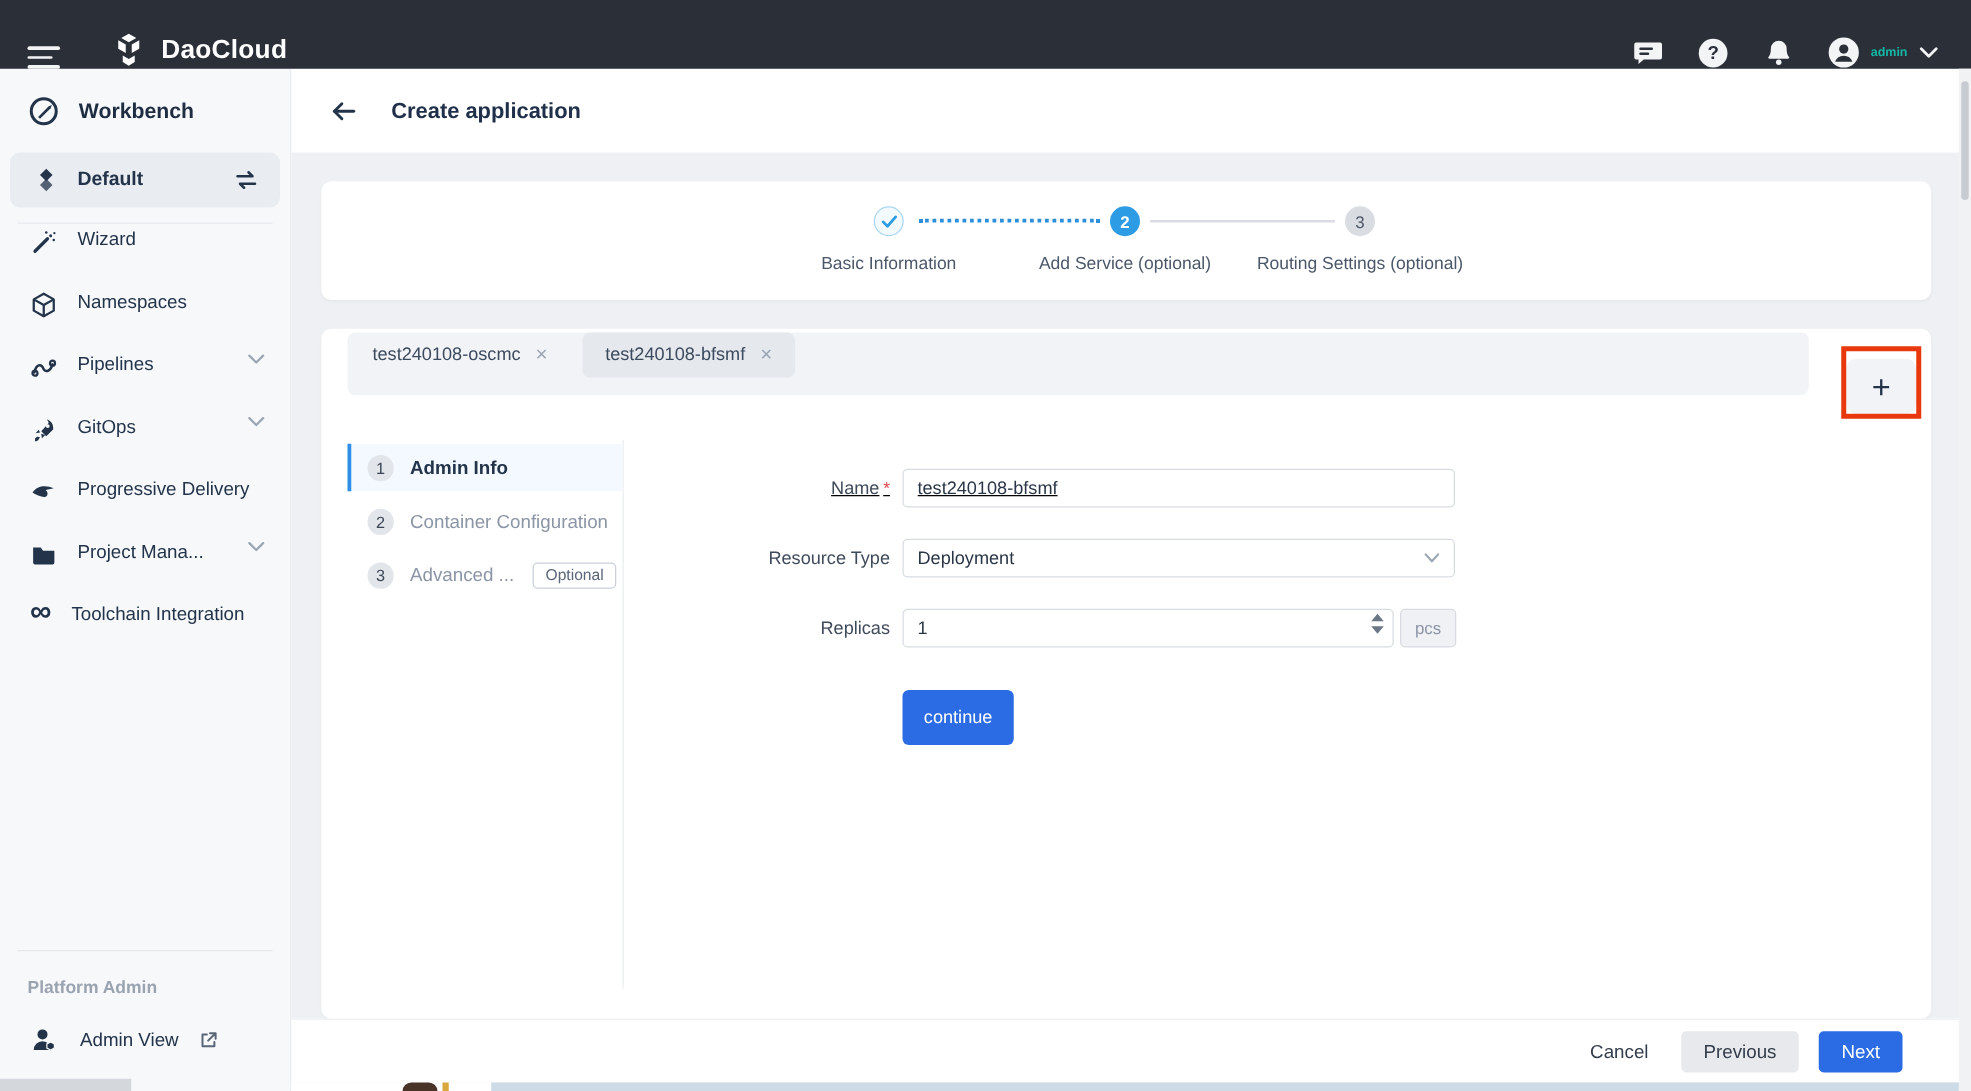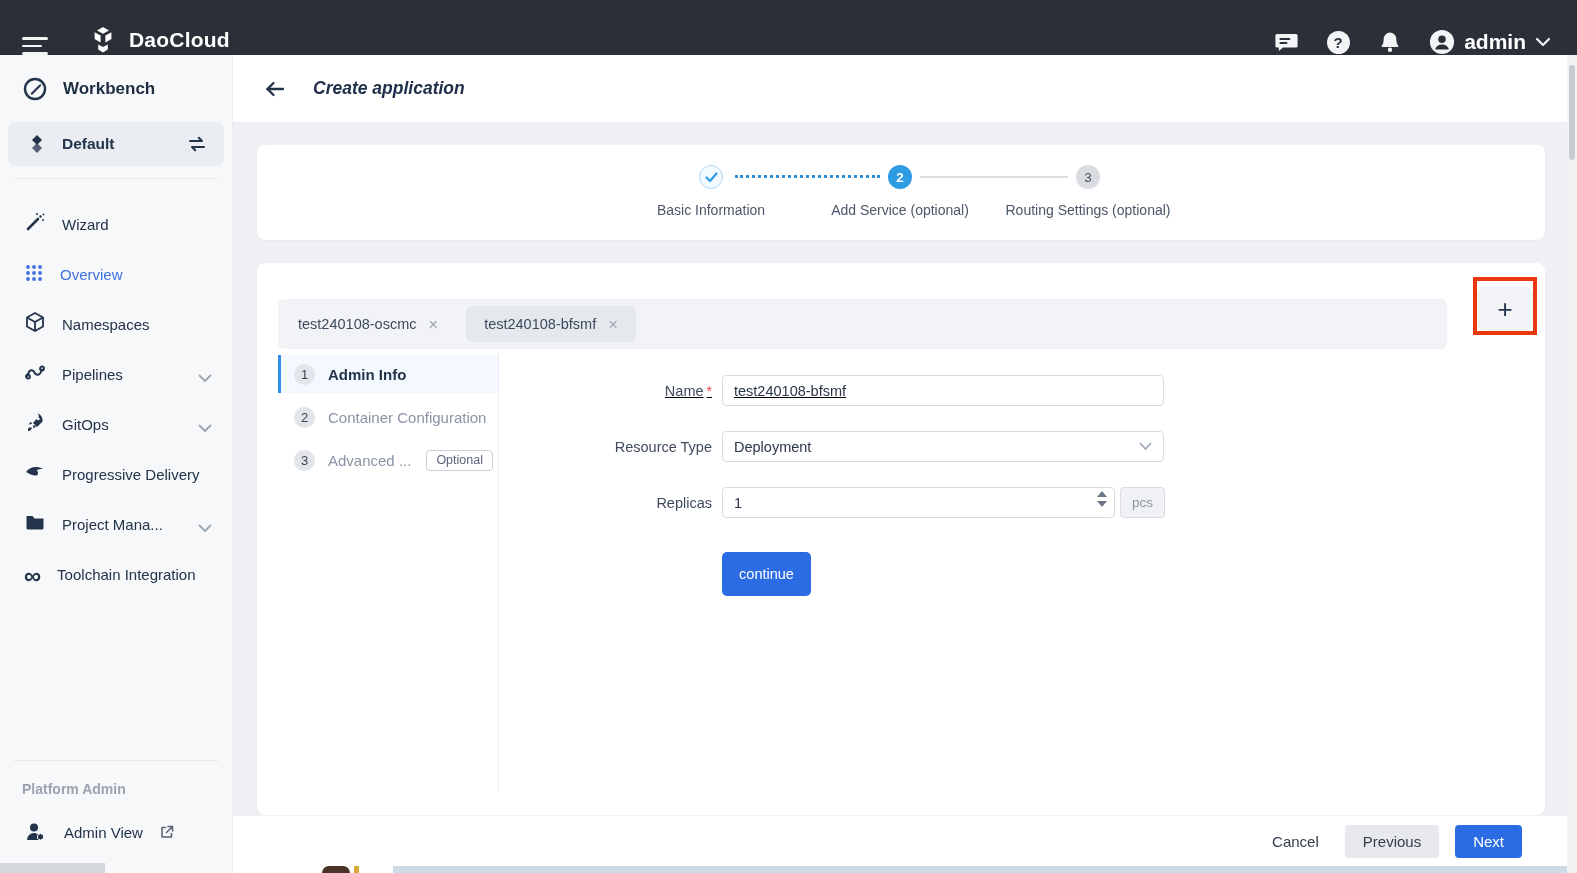--- a/index.html
+++ b/index.html
@@ -12,61 +12,61 @@
           justify-content:space-between;cursor:pointer;}
   .burger span{display:block;height:2.6px;background:#f2f4f6;border-radius:2px;}
   .burger span:nth-child(2){width:78%;}
   .brand{display:flex;align-items:center;gap:11px;margin-left:40px;color:#fff;}
   .brand-name{font-size:21px;font-weight:bold;letter-spacing:.2px;}
   .tb-right{margin-left:auto;display:flex;align-items:center;gap:26px;margin-right:26px;color:#f2f4f6;}
   .tb-icon{width:26px;height:26px;display:flex;align-items:center;justify-content:center;cursor:pointer;}
   .help-circle{width:23px;height:23px;border-radius:50%;background:#f2f4f6;color:#2b2f38;
                display:flex;align-items:center;justify-content:center;font-weight:bold;font-size:15px;}
   .user-chip{display:flex;align-items:center;gap:9px;cursor:pointer;}
-  .user-name{font-size:21px;font-weight:bold;color:#ffffff;}
+  .user-name{font-size:10px;font-weight:bold;color:#14b8a6;}
   
   .sidebar{position:absolute;top:55px;left:0;width:233px;bottom:0;background:#f7f8fa;
            border-right:1px solid #ebedf0;display:flex;flex-direction:column;box-sizing:border-box;z-index:4;}
   .wb-row{display:flex;align-items:center;gap:15px;padding:21px 20px 15px 22px;color:#1f2d42;}
   .wb-label{font-size:17px;font-weight:bold;}
   .default-pill{margin:5px 8px 10px;height:44px;background:#e9ecf1;border-radius:8px;
                 display:flex;align-items:center;gap:14px;padding:0 16px 0 18px;cursor:pointer;}
   .default-label{flex:1;font-size:15.5px;color:#22334a;font-weight:bold;}
   .side-divider{height:1px;background:#e6e8ec;margin:2px 14px 4px;}
-  .side-item{display:flex;align-items:flex-end;gap:16px;height:50px;padding:0 20px 0 24px;
+  .side-item{display:flex;align-items:flex-start;gap:16px;height:50px;padding:0 20px 0 24px;
              font-size:15px;color:#22334a;cursor:pointer;}
   .side-item .chev{margin-left:auto;}
   .side-item.active-blue{color:#4170e2;}
   .side-spacer{flex:1;}
   .platform-label{font-size:14px;color:#9aa3b0;font-weight:bold;padding:16px 22px 12px;}
   .admin-row{display:flex;align-items:center;gap:16px;height:46px;padding:0 20px 18px 24px;
              font-size:15px;color:#22334a;cursor:pointer;}
   .sidebar-sliver{position:absolute;left:0;top:863px;width:105px;height:10px;background:#d4d8dd;z-index:7;}
   
   .main-header{position:absolute;top:55px;left:233px;right:0;height:67px;background:#fff;
                display:flex;align-items:center;gap:27px;padding-left:31px;box-sizing:border-box;z-index:3;}
-  .page-title{font-size:17.5px;font-weight:bold;color:#20304a;font-style:italic;}
+  .page-title{font-size:17.5px;font-weight:bold;color:#20304a;}
   .back-btn{cursor:pointer;display:flex;align-items:center;}
   
   .card{position:absolute;left:257px;width:1288px;background:#fff;border-radius:8px;
         box-shadow:0 1px 2px rgba(40,50,70,.04);}
   .stepper-card{top:145px;height:95px;}
   .main-card{top:263px;height:552px;}
   
   .step-circle{position:absolute;width:24px;height:24px;border-radius:50%;top:20px;
                display:flex;align-items:center;justify-content:center;font-size:13.5px;box-sizing:border-box;}
   .step-done{background:#f3fafe;border:1.5px solid #a9d6f4;}
   .step-active{background:#2d9ce5;color:#fff;font-weight:bold;}
   .step-pending{background:#d9dde2;color:#4a5564;}
   .step-line-dotted{position:absolute;top:30px;height:0;border-top:3.5px dotted #2e8fd9;}
   .step-line-solid{position:absolute;top:31px;height:2px;background:#d9dde2;}
   .step-label{position:absolute;top:57px;transform:translateX(-50%);font-size:14px;color:#4b5768;white-space:nowrap;}
   
-  .tabbar{position:absolute;left:21px;top:36px;width:1169px;height:50px;background:#f2f3f6;
-          border-radius:6px;display:flex;align-items:center;padding-left:2px;box-sizing:border-box;}
+  .tabbar{position:absolute;left:21px;top:3px;width:1169px;height:50px;background:#f2f3f6;
+          border-radius:6px;display:flex;padding-left:2px;box-sizing:border-box;}
   .tab{display:flex;align-items:center;gap:12px;padding:0 18px;height:36px;border-radius:6px;
        font-size:14.5px;color:#3c4a5e;cursor:pointer;white-space:nowrap;}
   .tab.active{background:#e5e8ed;margin-left:10px;}
   .tab-close{color:#9aa6b4;font-size:16.5px;line-height:1;cursor:pointer;}
   .plus-tile{position:absolute;right:12px;top:24px;width:56px;height:44px;background:#f2f3f6;border-radius:8px;
              display:flex;align-items:center;justify-content:center;font-size:26px;color:#22334a;cursor:pointer;}
   .annotation-box{position:absolute;right:8px;top:14px;width:64px;height:58px;box-sizing:border-box;
                   border:4px solid #e8380d;pointer-events:none;z-index:5;}
   
   .vdivider{position:absolute;left:241px;top:89px;bottom:24px;width:1px;background:#ebedf0;}
@@ -226,38 +226,20 @@
               <circle cx="16.5" cy="5.5" r="1.2"></circle>
               <circle cx="19" cy="9" r="1"></circle>
               <circle cx="13" cy="3" r="1"></circle>
               <circle cx="19.5" cy="3.5" r=".9"></circle>
             </g>
           </svg>
       </span>
       <span>Wizard</span>
     </div>
 
-    <div class="side-item active-blue">
-      <span>
-        <svg width="20" height="20" viewBox="0 0 20 20">
-            <g fill="#4170e2">
-              <circle cx="4" cy="4" r="1.9"></circle>
-              <circle cx="10" cy="4" r="1.9"></circle>
-              <circle cx="16" cy="4" r="1.9"></circle>
-              <circle cx="4" cy="10" r="1.9"></circle>
-              <circle cx="10" cy="10" r="1.9"></circle>
-              <circle cx="16" cy="10" r="1.9"></circle>
-              <circle cx="4" cy="16" r="1.9"></circle>
-              <circle cx="10" cy="16" r="1.9"></circle>
-              <circle cx="16" cy="16" r="1.9"></circle>
-            </g>
-          </svg>
-      </span>
-      <span>Overview</span>
-    </div>
 
     <div class="side-item">
       <span>
         <svg width="22" height="22" viewBox="0 0 22 22">
             <g fill="none" stroke="#22334a" stroke-width="1.8" stroke-linejoin="round">
               <path d="M11 2l8 4.5v9L11 20l-8-4.5v-9z"></path>
               <path d="M3 6.5l8 4.5 8-4.5M11 11v9"></path>
             </g>
           </svg>
       </span>

